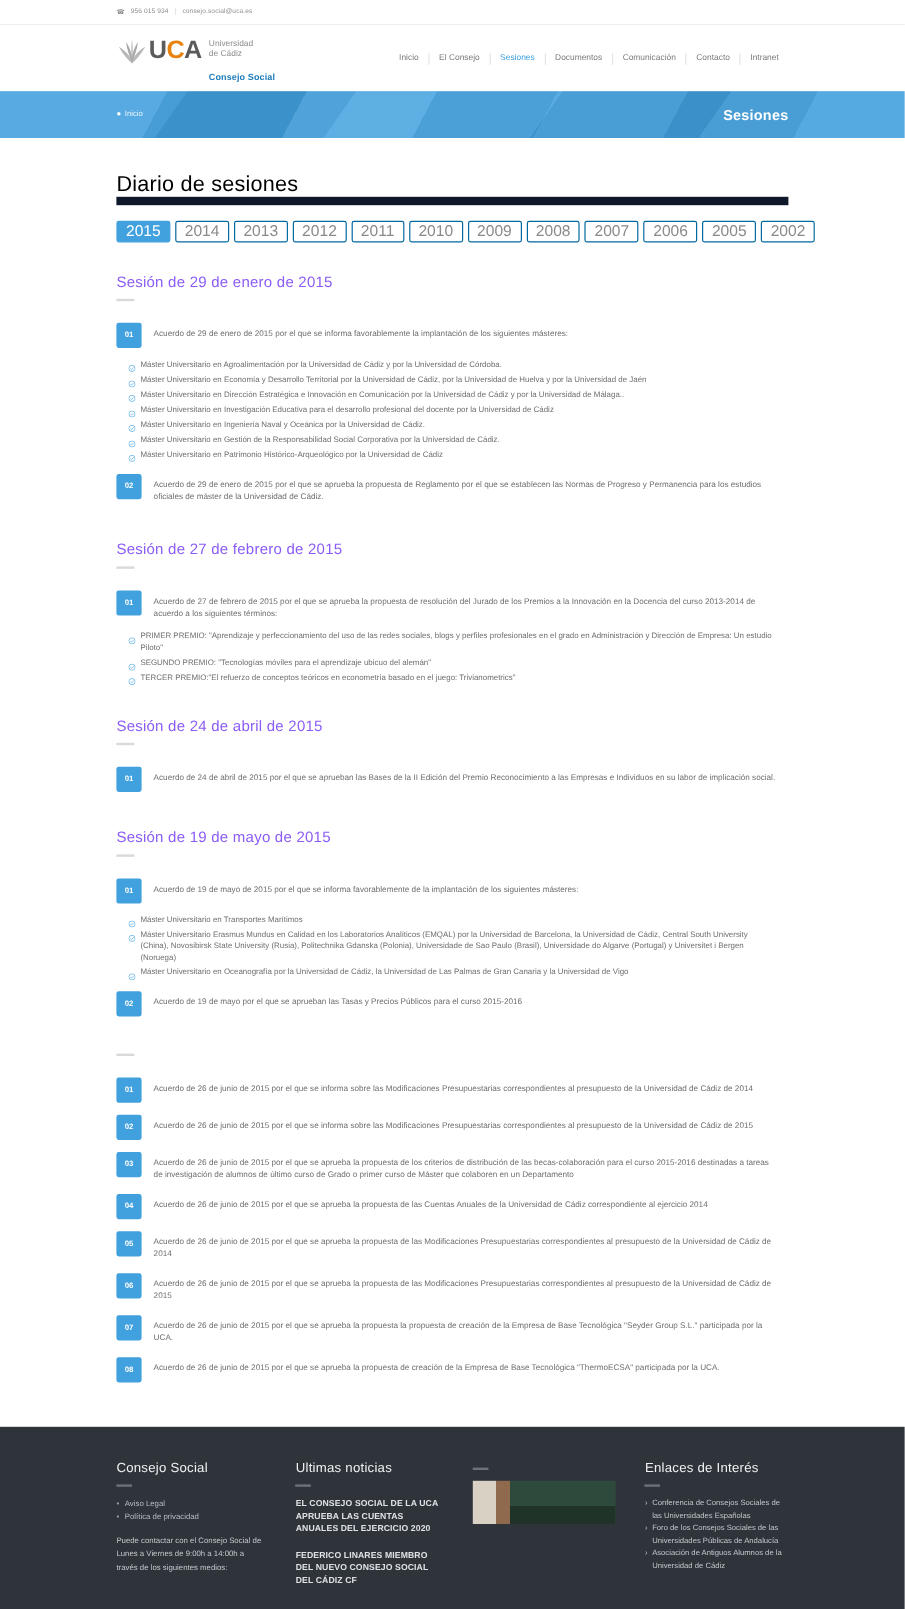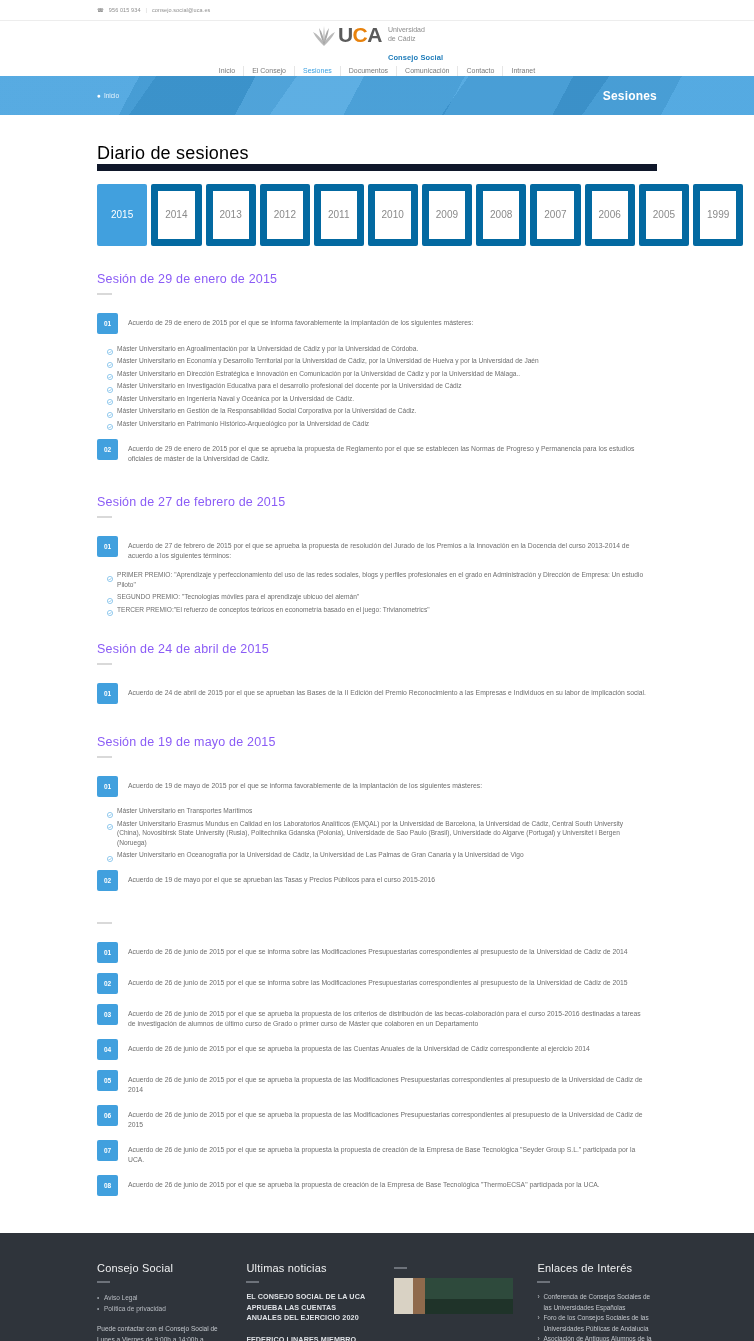--- a/index.html
+++ b/index.html
@@ -21,21 +21,21 @@
     display: flex;
     align-items: center;
   }
   .topbar-inner { width: 560px; margin: 0 auto; display: flex; align-items: center; gap: 5px; }
   .topbar-inner .tb-text { font-size: 5.5px; color: #8e8e8e; letter-spacing: .1px; }
   .tb-sep { color: #cfcfcf; font-size: 5.5px; }
   .ico-phone { font-size: 5.5px; color: #8e8e8e; }
 
   
   .header { background: #fff; height: 55px; }
-  .header-inner { width: 560px; margin: 0 auto; height: 55px; display: flex; align-items: center; justify-content: space-between; flex-direction: column; }
+  .header-inner { width: 560px; margin: 0 auto; height: 55px; display: flex; align-items: center; justify-content: space-between; }
   .brand { display: flex; align-items: flex-start; padding-top: 4px; }
   .brand-mark { width: 26px; height: 22px; margin-right: 1px; position: relative; }
   .brand-uca { font-size: 21px; font-weight: 700; letter-spacing: -.5px; line-height: 20px; color: #5b5b5b; font-family: "Liberation Sans", sans-serif; }
   .brand-uca .c { color: #e8820c; }
   .brand-right { margin-left: 6px; }
   .brand-univ { font-size: 7px; color: #8d8d8d; line-height: 9px; }
   .brand-cs { font-size: 7.5px; color: #1d7bb9; font-weight: 700; margin-top: 10px; letter-spacing: .1px; }
   .mainnav { display: flex; align-items: center; font-size: 7px; }
   .mainnav a {
     color: #7a7a7a; text-decoration: none; padding: 0 8px;
@@ -60,22 +60,22 @@
 
   
   .main { width: 560px; margin: 0 auto; padding-top: 28px; }
   .page-title {
     font-size: 18px; color: #000000; font-weight: 400; letter-spacing: .2px;
     border-bottom: 7px solid #0f172a;
   }
 
   .years { display: flex; gap: 4px; margin-top: 13px; }
   .year {
-    font-size: 10px; color: #8a8a8a; border: 7px solid #0369a1; background: #fff;
-    padding: 20px 7px; border-radius: 2px; cursor: pointer; line-height: 8px;
+    font-size: 13px; color: #8a8a8a; border: 1px solid #0369a1; background: #fff;
+    padding: 4px 7px; border-radius: 2px; cursor: pointer; line-height: 8px;
   }
   .year.active { background: #41a0de; border-color: #41a0de; color: #fff; }
 
   
   .session { margin-top: 26px; }
   .session-title { font-size: 12.5px; color: #8b5cf6; font-weight: 400; letter-spacing: .2px; }
   .session-rule { width: 15px; height: 2px; background: #d9d9d9; margin-top: 7px; }
 
   .accord-list { margin-top: 13px; }
   .accord {
@@ -189,21 +189,21 @@
       <div class="year">2014</div>
       <div class="year">2013</div>
       <div class="year">2012</div>
       <div class="year">2011</div>
       <div class="year">2010</div>
       <div class="year">2009</div>
       <div class="year">2008</div>
       <div class="year">2007</div>
       <div class="year">2006</div>
       <div class="year">2005</div>
-      <div class="year">1999</div>
+      <div class="year">2002</div>
     </div>
 
   <div id="sessions">
       <div class="session">
         <div class="session-title">Sesión de 29 de enero de 2015</div>
         <div class="session-rule"></div>
         <div class="accord-list">
           <div class="accord">
             <div class="accord-num">01</div>
             <div class="accord-text">Acuerdo de 29 de enero de 2015 por el que se informa favorablemente la implantación de los siguientes másteres:</div>

